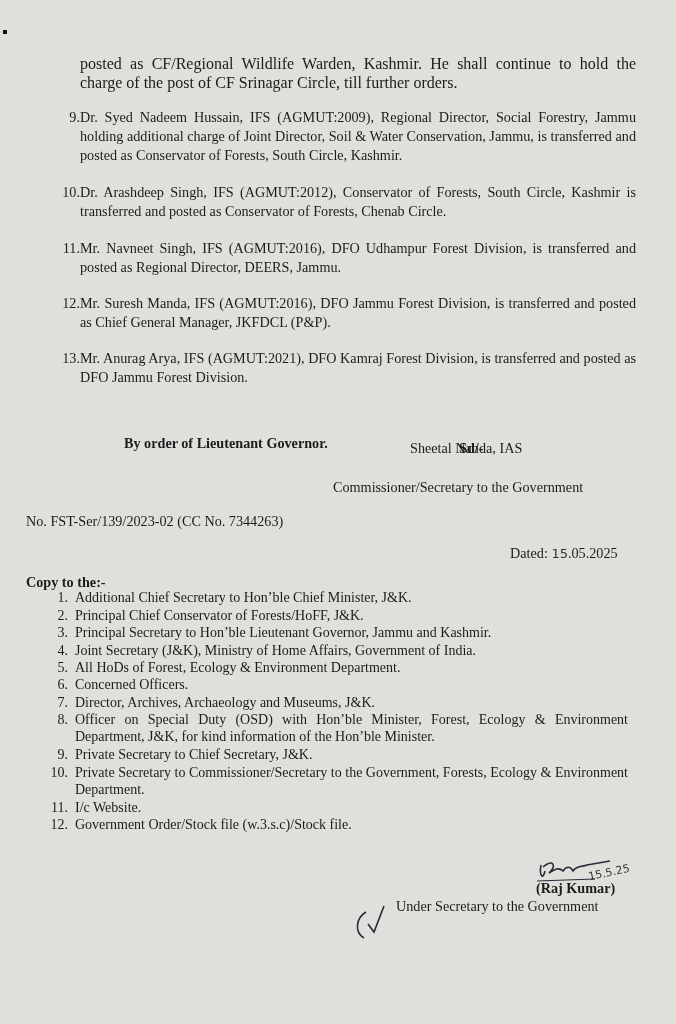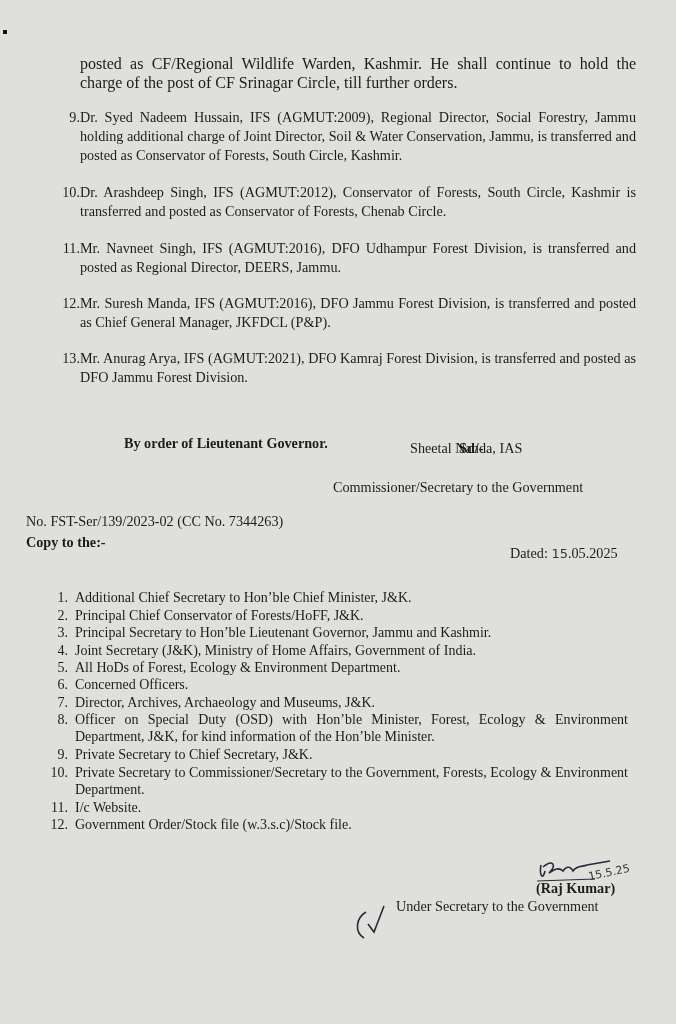--- a/index.html
+++ b/index.html
@@ -59,21 +59,21 @@
 <div class="abs" style="left:459px; top:440px; font-weight:bold;">Sd/-</div>
 <div class="abs" style="left:410px; top:440px;">Sheetal Nanda, IAS</div>
 <div class="abs" style="left:333px; top:479px;">Commissioner/Secretary to the Government</div>
 
 <div class="abs" style="left:26px; top:513px;">No. FST-Ser/139/2023-02 (CC No. 7344263)</div>
 <div class="abs" style="left:510px; top:513px;margin-top:32px;">
   <span>Dated:</span>
   <span style="font-family:'DejaVu Sans',sans-serif; font-size:13px; color:#333;">15</span><span>.05.2025</span>
 </div>
 
-<div class="abs bold" style="left:26px; top:534px;">Copy to the:-</div>
+<div class="abs bold" style="left:26px; top:574px;">Copy to the:-</div>
 
 <div id="cc-list">
     <div class="cc" style="top: 589px;">
       <span class="num">1.</span>
       <span class="txt">Additional Chief Secretary to Hon’ble Chief Minister, J&amp;K.</span>
     </div>
     <div class="cc" style="top: 607px;">
       <span class="num">2.</span>
       <span class="txt">Principal Chief Conservator of Forests/HoFF, J&amp;K.</span>
     </div>

